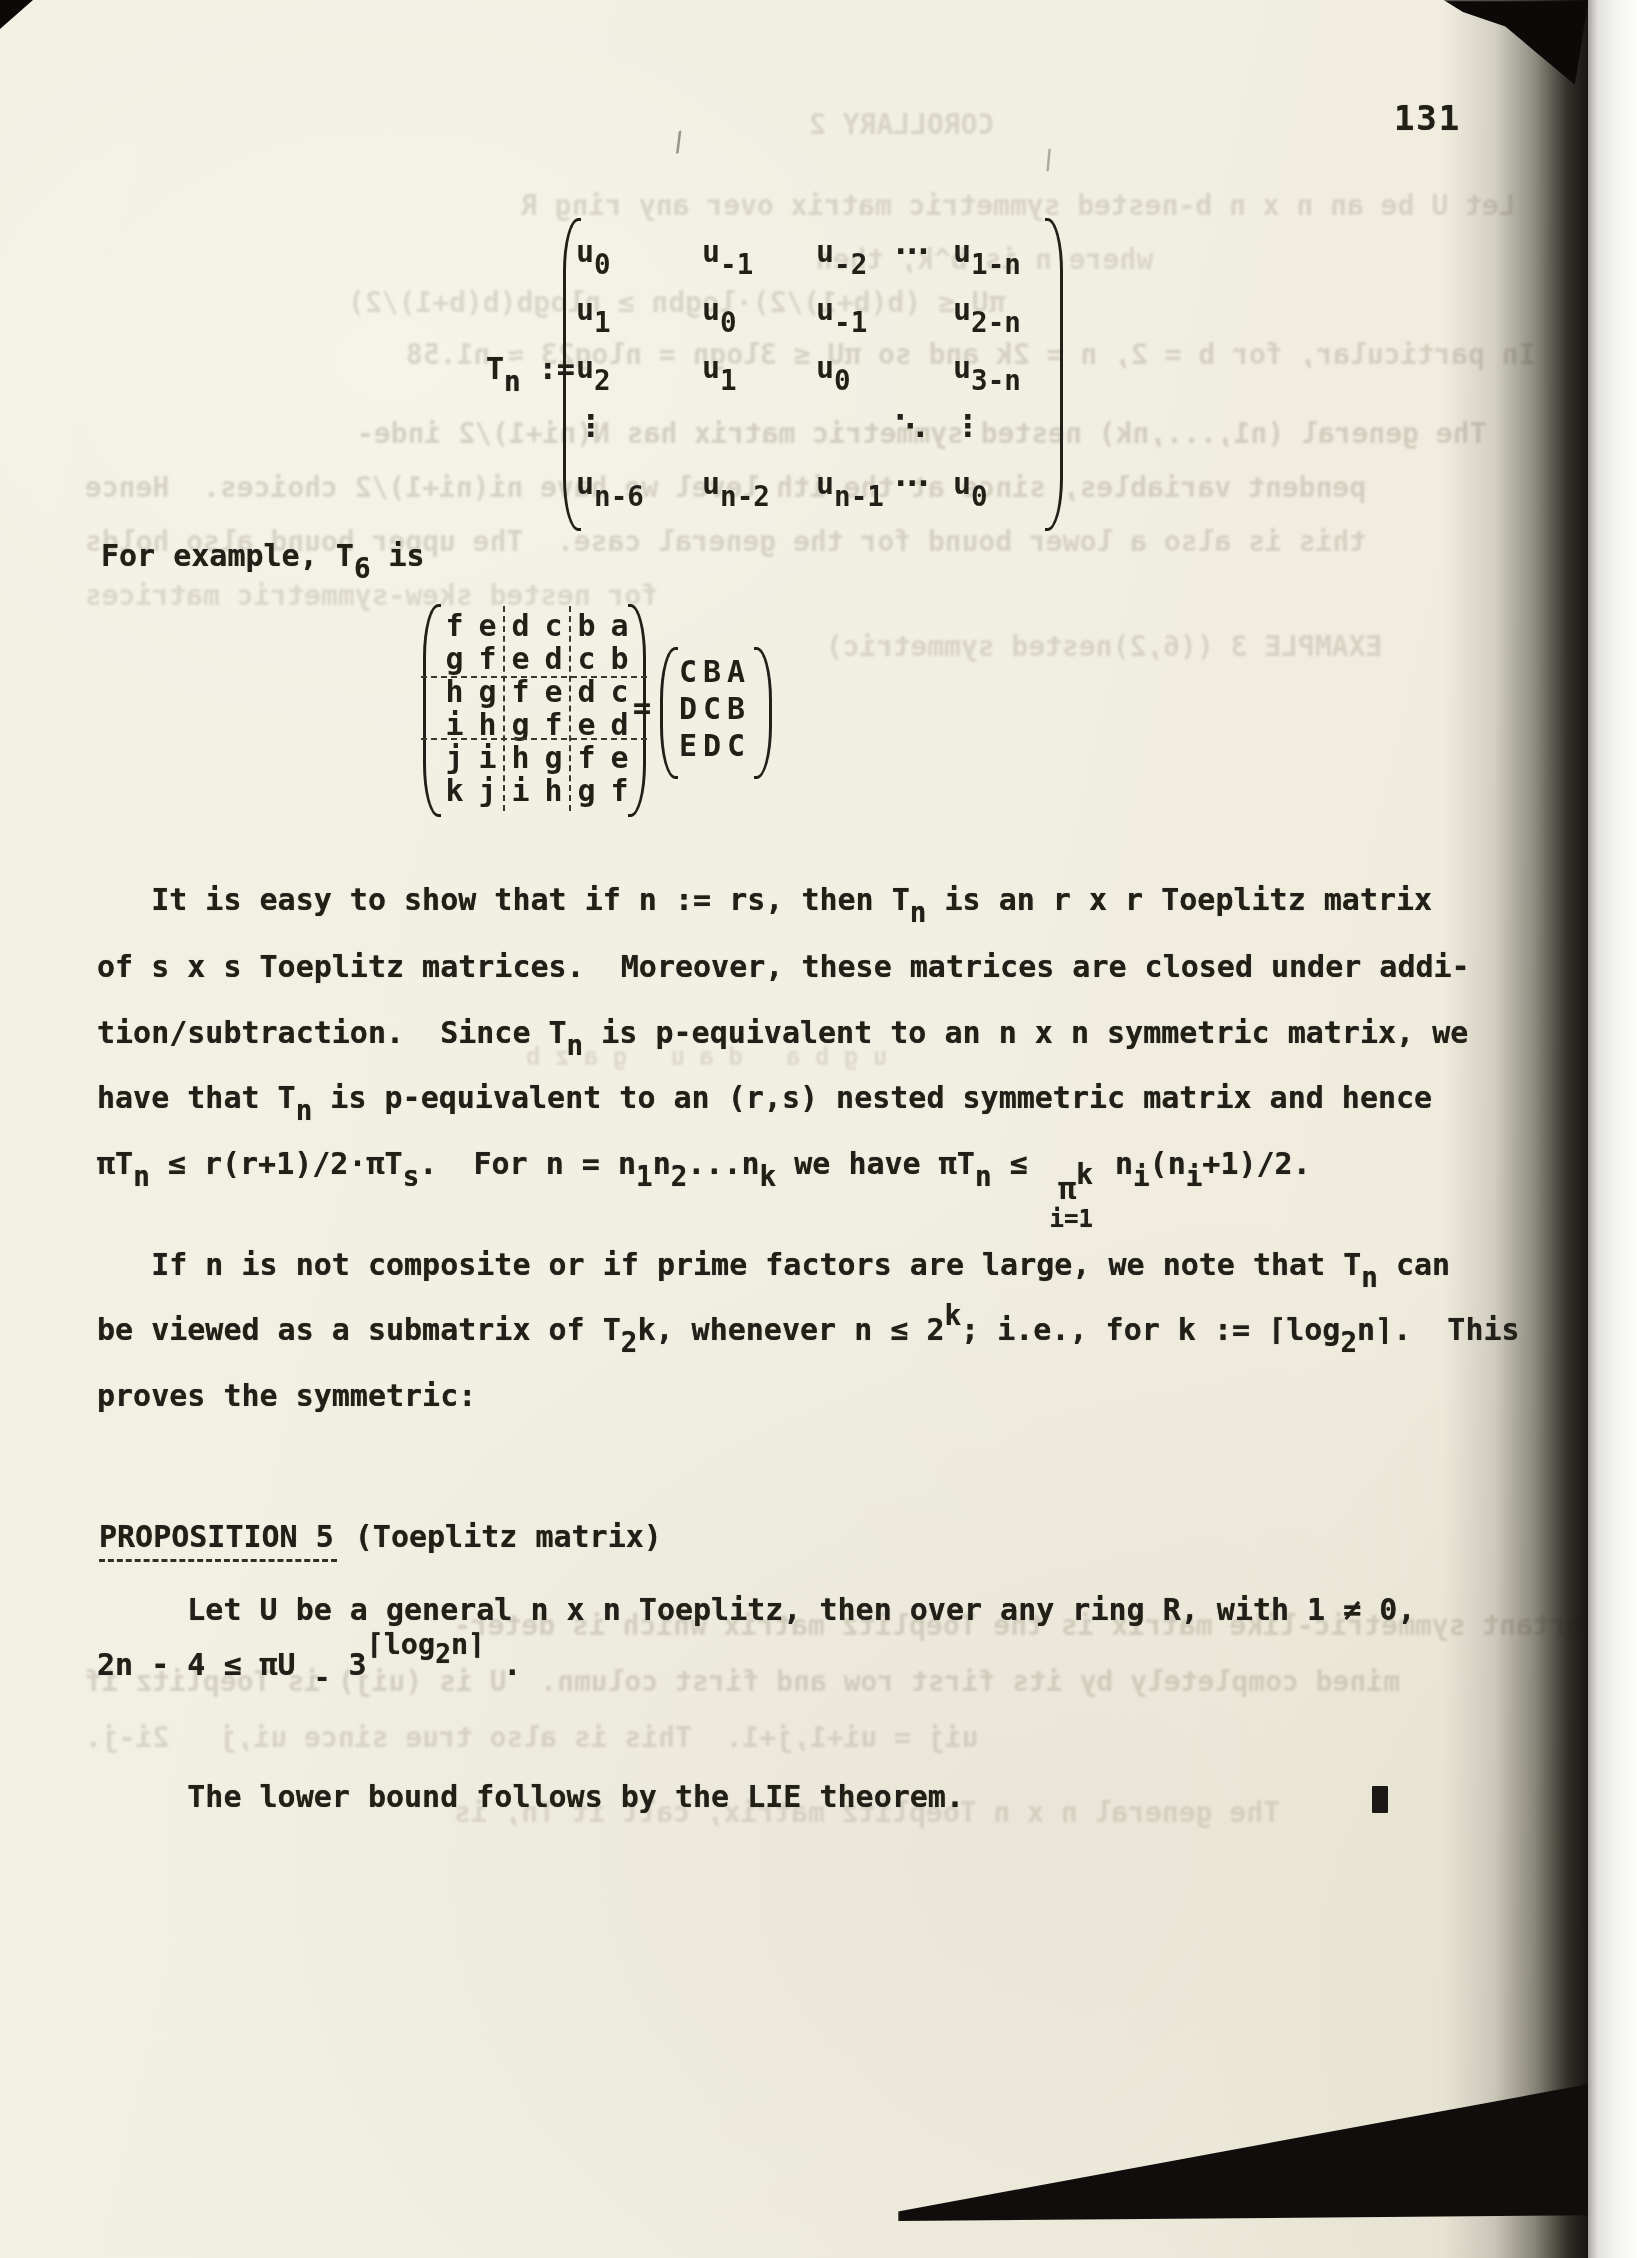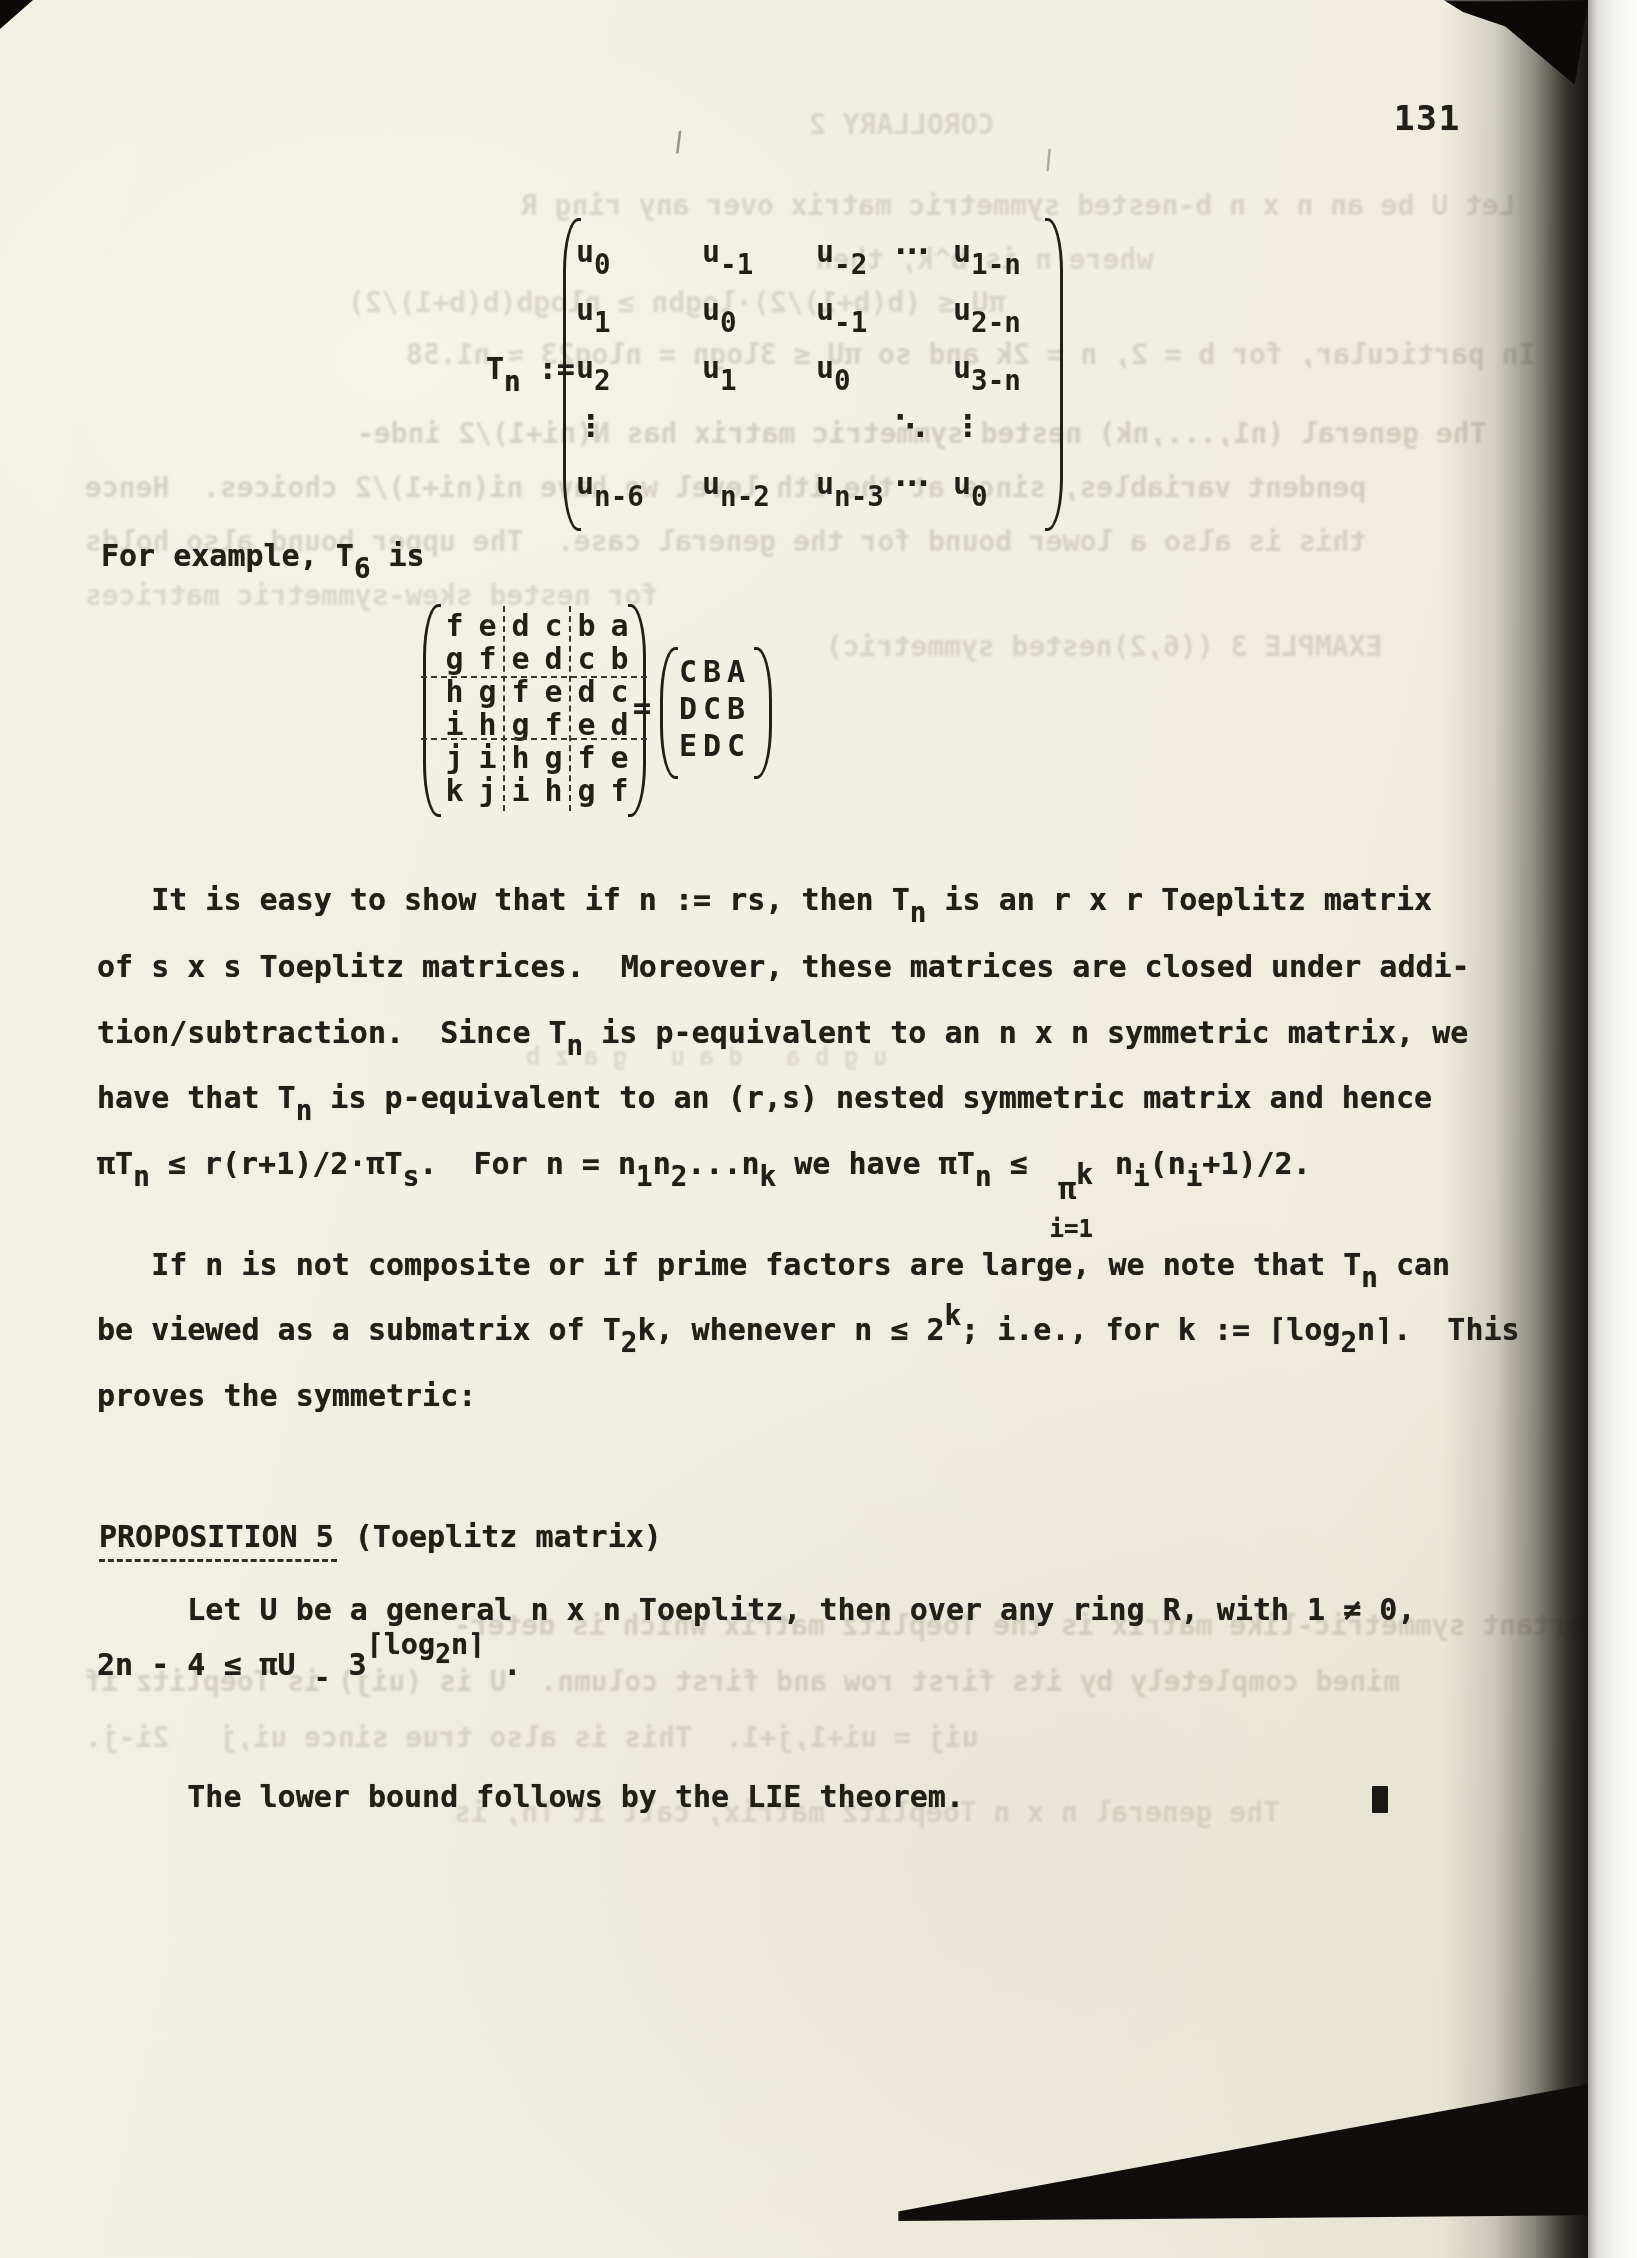--- a/index.html
+++ b/index.html
@@ -22,21 +22,21 @@
     position:absolute;white-space:pre;font-size:30px;line-height:37px;
     font-weight:700;z-index:3;text-shadow:0 0 0.7px rgba(30,27,22,.75);
   }
   sub{font-size:.92em;vertical-align:-.42em;line-height:0;}
   sup{font-size:.92em;vertical-align:.55em;line-height:0;}
   .exp{font-size:.95em;vertical-align:.75em;line-height:0;}
   .exp sub{vertical-align:-.35em;}
   .pistack{display:inline-flex;flex-direction:column;align-items:flex-end;
     line-height:.95;vertical-align:-0.85em;margin:0 3.9px;}
   .pistack .ps-r1{font-size:30px;}
-  .pistack .ps-bot{font-size:24px;margin-top:14px;}
+  .pistack .ps-bot{font-size:24px;margin-top:4px;}
   
   .mat{position:absolute;z-index:3;font-weight:700;font-size:30px;}
   .mat .mrow{display:grid;}
   .mcell{display:block;}
   .tn-grid .mrow{grid-template-columns:126px 114px 79px 58px 126px;height:58px;}
   .tn-grid .mcell{text-align:left;line-height:39px;}
   .t6-grid .mrow{grid-template-columns:repeat(6,33px);height:33px;}
   .t6-grid .mcell{text-align:center;line-height:33px;}
   .res-grid .mrow{grid-template-columns:repeat(3,24px);height:37px;}
   .res-grid .mcell{text-align:center;line-height:37px;}
@@ -121,21 +121,21 @@
       <div class="mrow">
         <span class="mcell dots">⋮</span>
         <span class="mcell dots"></span>
         <span class="mcell dots"></span>
         <span class="mcell dots">⋱</span>
         <span class="mcell dots">⋮</span>
       </div>
       <div class="mrow">
         <span class="mcell">u<sub>n-6</sub></span>
         <span class="mcell">u<sub>n-2</sub></span>
-        <span class="mcell">u<sub>n-3</sub></span>
+        <span class="mcell">u<sub>n-1</sub></span>
         <span class="mcell dots">···</span>
         <span class="mcell">u<sub>0</sub></span>
       </div>
     </div>
   <div class="paren right" style="left:1045px;top:218px;height:307px"></div>
 
   <div class="tline" style="left:101px;top:537px">For example, T<sub>6</sub> is</div>
 
   <div class="paren" style="left:423px;top:604px;height:207px"></div>
   <div class="mat t6-grid" style="left:438px;top:609px">

